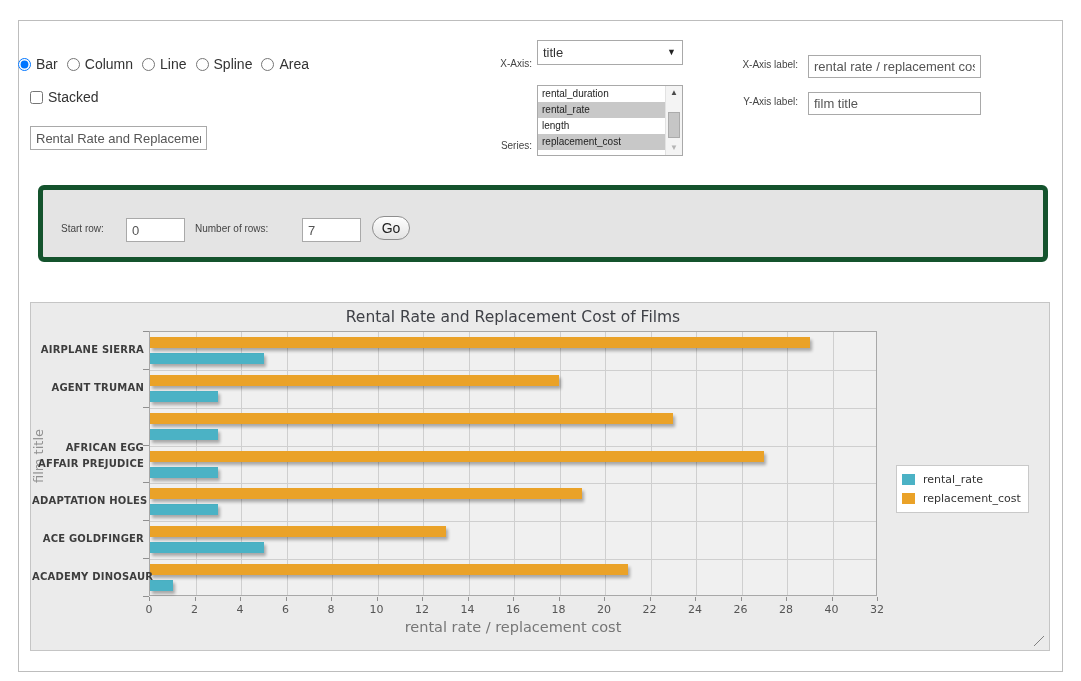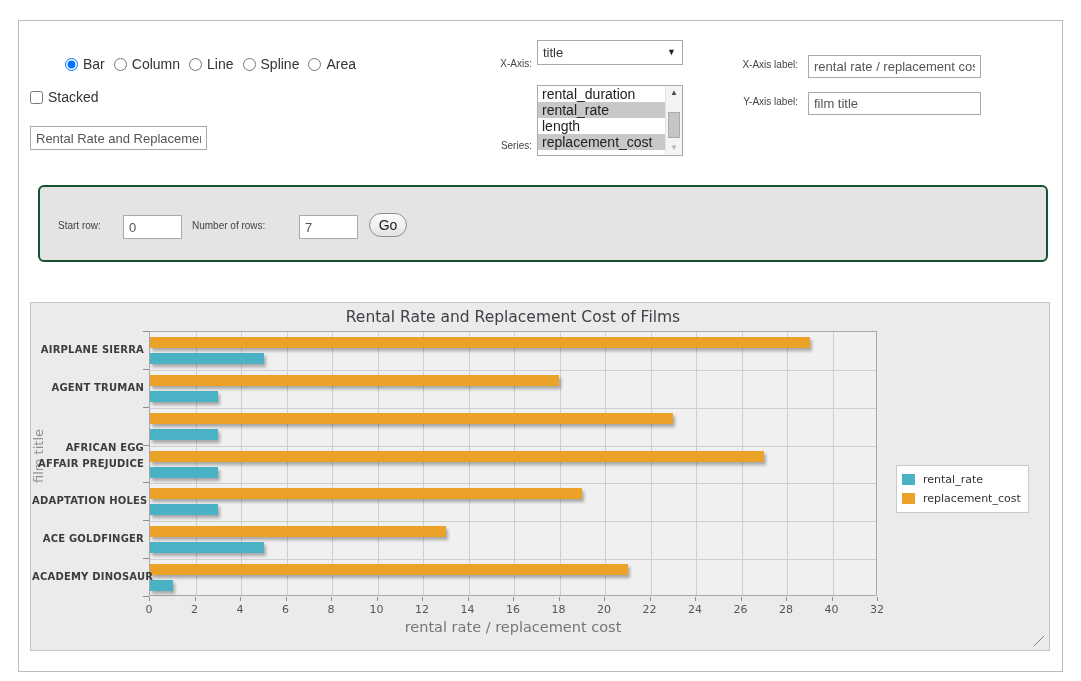--- a/index.html
+++ b/index.html
@@ -12,46 +12,46 @@
            border:1px solid #bdbdbd; background:#fff; }
   .frame-legend { position:absolute; left:28px; top:7px; background:#fff;
            border:1px solid #a9a9a9; box-shadow:2px 2px 4px rgba(0,0,0,.35);
            padding:5px 13px; font-size:14px; font-weight:bold; color:#3c3c3c; z-index:5; }
 
   
   .lbl { position:absolute; font-size:10px; color:#444; }
   .r-lbl { text-align:right; }
   input[type=text] { border:1px solid #a9a9a9; background:#fff; font-family:"Liberation Sans",sans-serif;
            font-size:13px; color:#555; padding:2px 5px; outline:none; }
-  .radio-row { position:absolute; left:30px; top:56px; display:flex; align-items:center; font-size:14px; color:#333;padding-left:35px; }
+  .radio-row { position:absolute; left:18px; top:56px; display:flex; align-items:center; font-size:14px; color:#333; }
   .radio-row label { display:flex; align-items:center; margin-right:9px; }
   .radio-row input, .chk input { margin-right:5px; }
   .chk { position:absolute; left:30px; top:89px; display:flex; align-items:center; font-size:14px; color:#333; }
 
   .sel-wrap { position:absolute; left:537px; top:40px; width:146px; height:25px; }
   select { width:100%; height:100%; border:1px solid #a9a9a9; background:#fff; font-size:13px; color:#333;
            padding:2px 20px 2px 5px; appearance:none; -webkit-appearance:none; outline:none;
            font-family:"Liberation Sans",sans-serif; }
   .sel-arrow { position:absolute; right:7px; top:7px; font-size:9px; color:#222; pointer-events:none; }
 
   
   .listbox { position:absolute; left:537px; top:85px; width:146px; height:71px; background:#fff;
            border:1px solid #a9a9a9; display:flex; }
   .lb-opts { flex:1; overflow:hidden; }
-  .lb-opt { height:16px; line-height:16px; font-size:14px; color:#222; padding:0 4px; white-space:nowrap; }
+  .lb-opt { height:16px; line-height:16px; font-size:10px; color:#222; padding:0 4px; white-space:nowrap; }
   .lb-opt.selected { background:#c8c8c8; }
   .lb-scroll { width:17px; background:#f4f4f4; border-left:1px solid #e2e2e2; position:relative; }
   .lb-arrow { position:absolute; left:0; width:16px; height:14px; text-align:center; font-size:8px; line-height:14px; }
   .lb-arrow.up { top:0; color:#4a4a4a; }
   .lb-arrow.down { bottom:0; color:#b5b5b5; }
   .lb-thumb { position:absolute; left:2px; top:26px; width:12px; height:26px; background:#c6c6c6; border:1px solid #ababab; }
 
   
   .rows-panel { position:absolute; left:38px; top:185px; width:1010px; height:77px;
-           background:#e4e4e4; border:2px solid #14532d; border-radius:6px; }
+           background:#e4e4e4; border:5px solid #14532d; border-radius:6px; }
   .rows-panel .lbl { color:#444; }
   .go-btn { position:absolute; left:329px; top:26px; width:38px; height:24px; border:1px solid #8e8e8e;
            border-radius:12px; background:linear-gradient(#fefefe,#e3e3e3); font-size:14px; color:#222;
            font-family:"Liberation Sans",sans-serif; cursor:pointer; }
 
   
   .chart-box { position:absolute; left:30px; top:302px; width:1020px; height:349px;
            background:#ebebeb; border:1px solid #c5c5c5; font-family:"DejaVu Sans",sans-serif; }
   .chart-title { position:absolute; left:118px; top:5px; width:728px; text-align:center;
            font-size:15.5px; color:#3f4147; }

